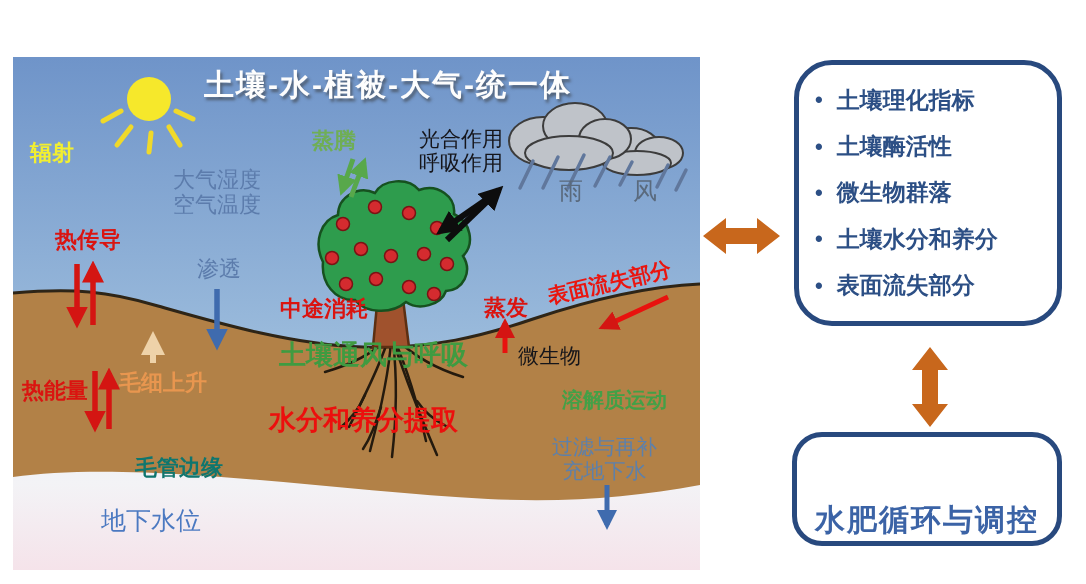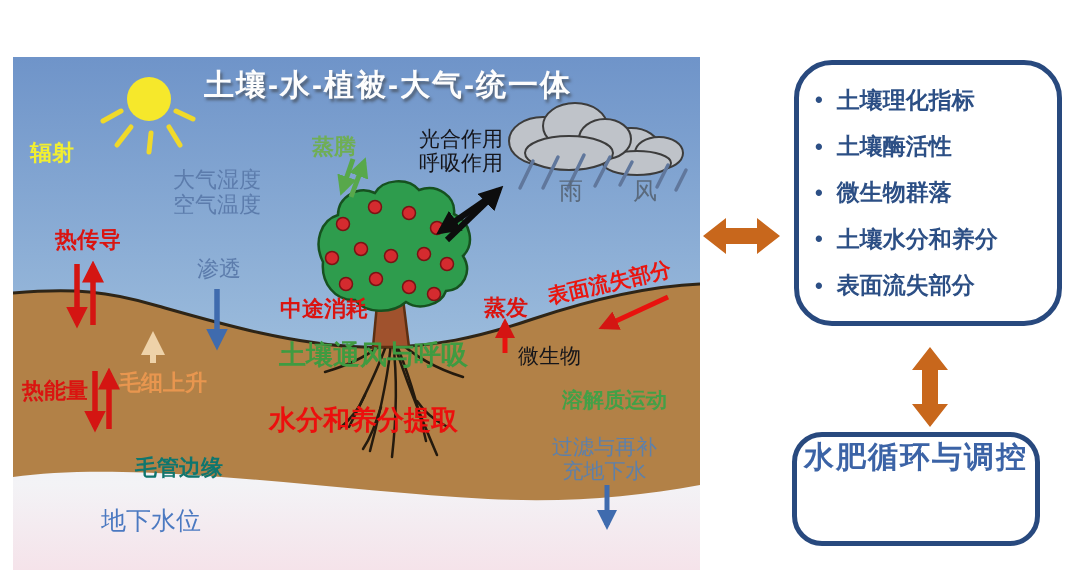--- a/index.html
+++ b/index.html
@@ -7,39 +7,39 @@
           font-family:"Liberation Sans","DejaVu Sans",sans-serif;}
   .scene{position:absolute;left:13px;top:57px;width:687px;height:369px;}
   .scene svg{position:absolute;left:0;top:0;}
   .lbl{position:absolute;white-space:nowrap;line-height:1.15;}
   .scene-title{position:absolute;left:95px;top:8px;width:560px;text-align:center;
                color:#fdfdfd;font-size:30px;font-weight:bold;letter-spacing:2px;
                text-shadow:2px 3px 3px rgba(55,55,55,0.6);}
   .yellow{color:#f2ef30;font-size:22px;font-weight:bold;}
   .red{color:#da1410;font-size:22px;font-weight:bold;}
   .slate{color:#5c7cac;font-size:22px;}
-  .greenlbl{color:#6fae55;font-size:22px;font-weight:bold;margin-top:6px;}
+  .greenlbl{color:#6fae55;font-size:22px;font-weight:bold;}
   .blacklbl{color:#15151a;font-size:21px;}
   .orangelbl{color:#e8964f;font-size:22px;font-weight:bold;}
   .orangelbl2{color:#0f766e;font-size:22px;font-weight:bold;margin-top:19px;}
   .bluelbl{color:#4b79c1;font-size:25px;}
   .green2{color:#43a047;font-size:21px;font-weight:bold;}
   .slate2{color:#5d80ab;font-size:21px;text-align:center;}
   .big-green{color:#3f9b41;font-size:27px;font-weight:bold;}
   .big-red{color:#ec0f0d;font-size:27px;font-weight:bold;}
   .rotated{transform:rotate(-13deg);transform-origin:left center;color:#ea150f;
            font-size:21px;font-weight:bold;}
   .panel{position:absolute;border:5px solid #28497e;background:#ffffff;box-sizing:border-box;}
   .panel-top{left:794px;top:60px;width:268px;height:266px;border-radius:38px;
              display:flex;flex-direction:column;justify-content:space-around;
              padding:12px 6px 12px 16px;}
   .panel-item{display:flex;align-items:center;color:#2c4f85;font-size:23px;font-weight:bold;}
   .bullet{font-size:22px;margin-right:14px;color:#2c4f85;}
-  .panel-bottom{left:792px;top:432px;width:248px;height:114px;border-radius:30px;
-                display:flex;align-items:flex-start;justify-content:center;
+  .panel-bottom{left:792px;top:432px;width:270px;height:114px;border-radius:30px;
+                display:flex;align-items:flex-end;justify-content:center;
                 color:#3b63a6;font-size:30px;font-weight:bold;letter-spacing:2px;}
   .link-arrow{position:absolute;}
 </style>
 </head>
 <body>
 
 <div class="canvas">
 
   <div class="scene">
 

